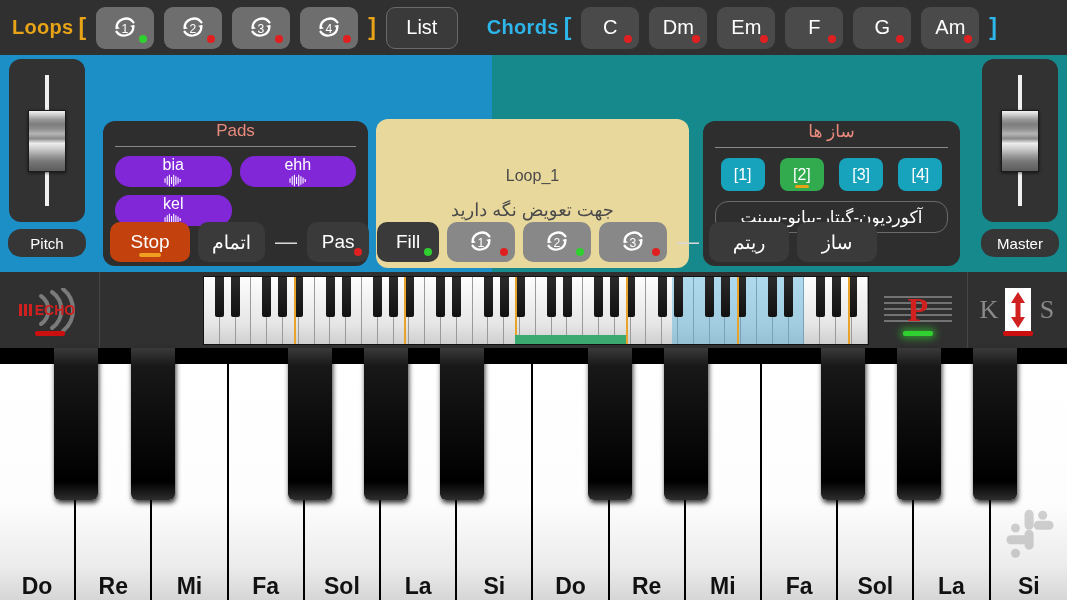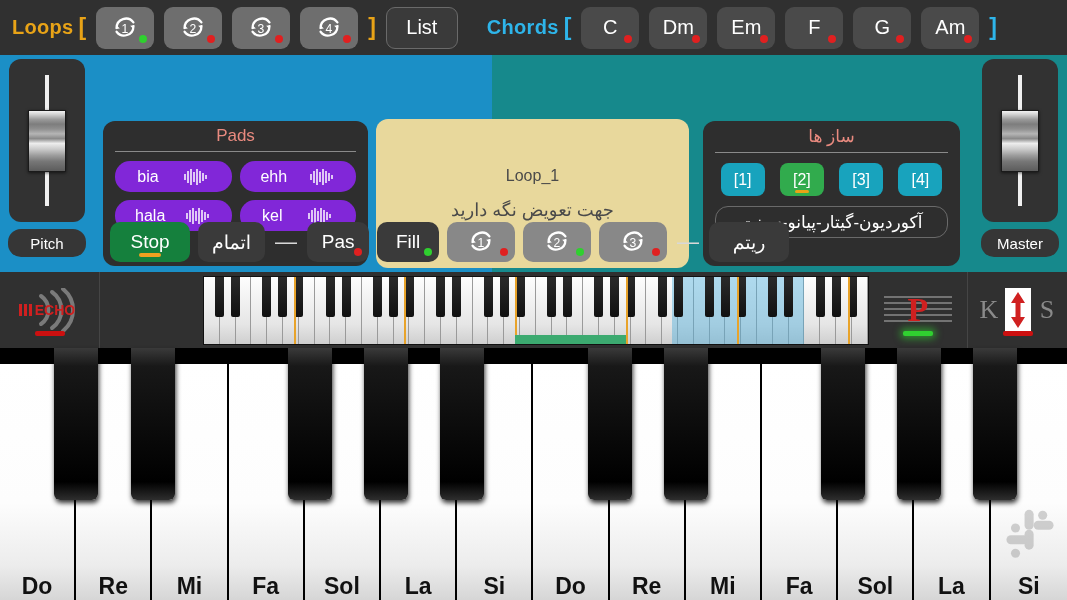--- a/index.html
+++ b/index.html
@@ -94,33 +94,33 @@
     color: #fff; font-size: 15px;
     display: flex; align-items: center; justify-content: center;
   }
 
   
   .panel {
     position: absolute; background: #2e2e2e; border-radius: 12px;
   }
   .pads-panel { left: 103px; top: 66px; width: 265px; height: 145px; }
   .panel-title {
-    text-align: center; font-size: 17px; padding-top: 5px; color: #e98a7f;
+    text-align: center; font-size: 17px; color: #e98a7f;
   }
   .panel-rule {
     height: 1px; background: #8a8a8a; margin: 5px 12px 0 12px;
   }
   .pad-grid {
     display: grid; grid-template-columns: 1fr 1fr; gap: 8px;
     padding: 9px 12px 0 12px;
   }
   .pad {
     height: 31px; background: #8127d8; border-radius: 15px;
     display: flex; align-items: center; justify-content: space-around;
-    color: #fff; font-size: 16px; padding: 0 10px;
+    color: #fff; font-size: 16px; padding: 0 10px; flex-direction: column;
   }
   .wave-ico { display: block; }
 
   
   .loop-display {
     position: absolute; left: 376px; top: 64px; width: 313px; height: 149px;
     background: #e8d89c; border-radius: 12px;
     display: flex; flex-direction: column;
     align-items: center; justify-content: center; gap: 14px;
   }
@@ -156,21 +156,21 @@
   .transport {
     position: absolute; left: 0; top: 157px; width: 1067px; height: 60px;
     display: flex; align-items: center; padding-left: 110px; gap: 8px;
   }
   .tbtn {
     position: relative; height: 40px; border-radius: 10px;
     display: flex; align-items: center; justify-content: center;
     color: #fff; font-size: 19px; padding: 0 14px; min-width: 62px;
     background: #3a3a3a;
   }
-  .tbtn.stop { background: #15803d; min-width: 80px; }
+  .tbtn.stop { background: #c2410c; min-width: 80px; }
   .tbtn.stop .ubar {
     position: absolute; bottom: 5px; left: 50%; transform: translateX(-50%);
     width: 22px; height: 4px; background: #f0a020; border-radius: 2px;
   }
   .tbtn.gray { background: #888; min-width: 68px; }
   .tbtn.wide { min-width: 80px; }
   .dash { color: #d8d8d8; font-size: 22px; padding: 0 2px; }
 
   
   .strip {
@@ -396,35 +396,20 @@
                 <line x1="8" y1="1" x2="8" y2="17"></line>
                 <line x1="11" y1="4" x2="11" y2="14"></line>
                 <line x1="14" y1="1" x2="14" y2="17"></line>
                 <line x1="17" y1="3" x2="17" y2="15"></line>
                 <line x1="20" y1="5" x2="20" y2="13"></line>
                 <line x1="23" y1="7" x2="23" y2="11"></line>
               </g>
           </svg>
         </div>
         <div class="pad">
-          <span>hala</span>
-          <svg class="wave-ico" width="26" height="18" viewBox="0 0 26 18">
-            <g stroke="#fff" stroke-width="1.5">
-                <line x1="2" y1="6" x2="2" y2="12"></line>
-                <line x1="5" y1="3" x2="5" y2="15"></line>
-                <line x1="8" y1="1" x2="8" y2="17"></line>
-                <line x1="11" y1="4" x2="11" y2="14"></line>
-                <line x1="14" y1="1" x2="14" y2="17"></line>
-                <line x1="17" y1="3" x2="17" y2="15"></line>
-                <line x1="20" y1="5" x2="20" y2="13"></line>
-                <line x1="23" y1="7" x2="23" y2="11"></line>
-              </g>
-          </svg>
-        </div>
-        <div class="pad">
           <span>kel</span>
           <svg class="wave-ico" width="26" height="18" viewBox="0 0 26 18">
             <g stroke="#fff" stroke-width="1.5">
                 <line x1="2" y1="6" x2="2" y2="12"></line>
                 <line x1="5" y1="3" x2="5" y2="15"></line>
                 <line x1="8" y1="1" x2="8" y2="17"></line>
                 <line x1="11" y1="4" x2="11" y2="14"></line>
                 <line x1="14" y1="1" x2="14" y2="17"></line>
                 <line x1="17" y1="3" x2="17" y2="15"></line>
                 <line x1="20" y1="5" x2="20" y2="13"></line>
@@ -506,20 +491,23 @@
           <path d="M25 17 L26 13 L21.5 13.6 Z" fill="#fff"></path>
           <path d="M7 13 L6 17 L10.5 16.4 Z" fill="#fff"></path>
           <text x="16" y="21" font-size="13" fill="#fff" text-anchor="middle" font-family="Liberation Sans, sans-serif">3</text>
         </svg>
         <span class="dot red"></span>
       </div>
 
       <span class="dash">—</span>
       <div class="tbtn wide">
         <span>ریتم</span>
+      </div>
+      <div class="tbtn wide">
+        <span>ساز</span>
       </div>
     </div>
   </div>
 
   <div class="strip">
     <div class="fx-cell">
       <svg width="78" height="44" viewBox="0 0 78 44">
         <g fill="none" stroke="#7a7a7a" stroke-width="4" stroke-linecap="round">
           <path d="M30 8 A17 17 0 0 1 30 36"></path>
           <path d="M41 4 A22 22 0 0 1 41 40"></path>

